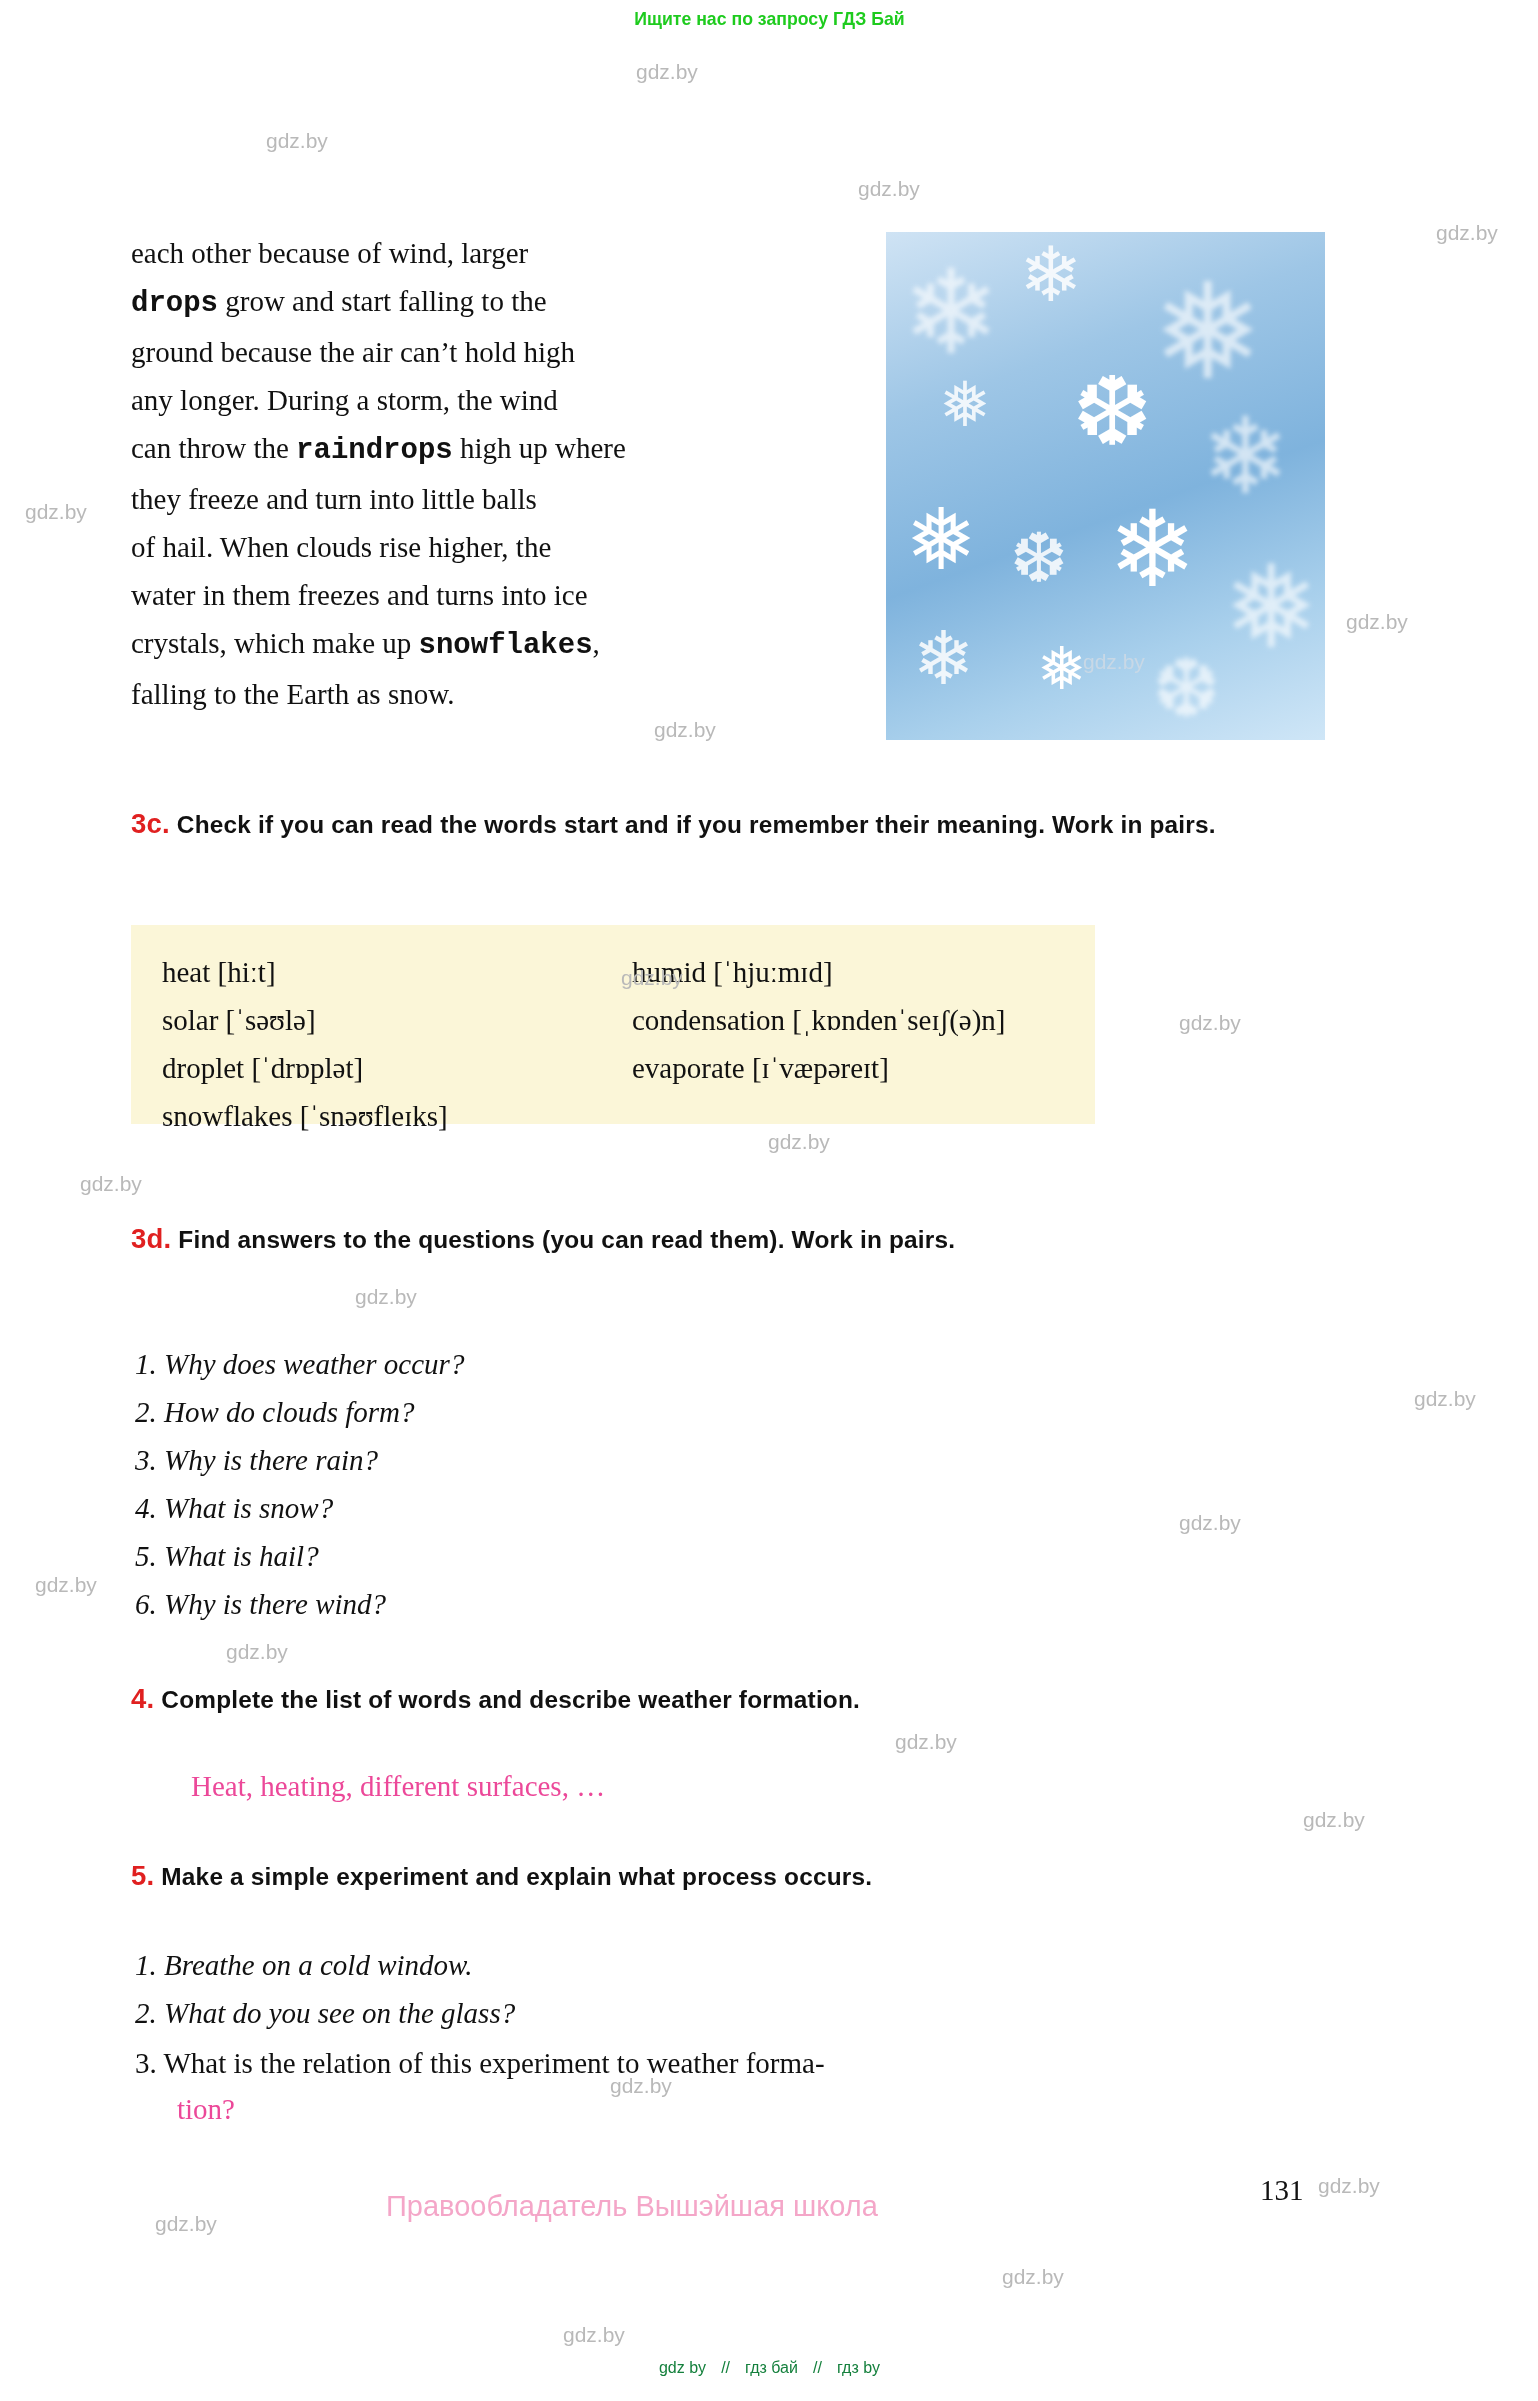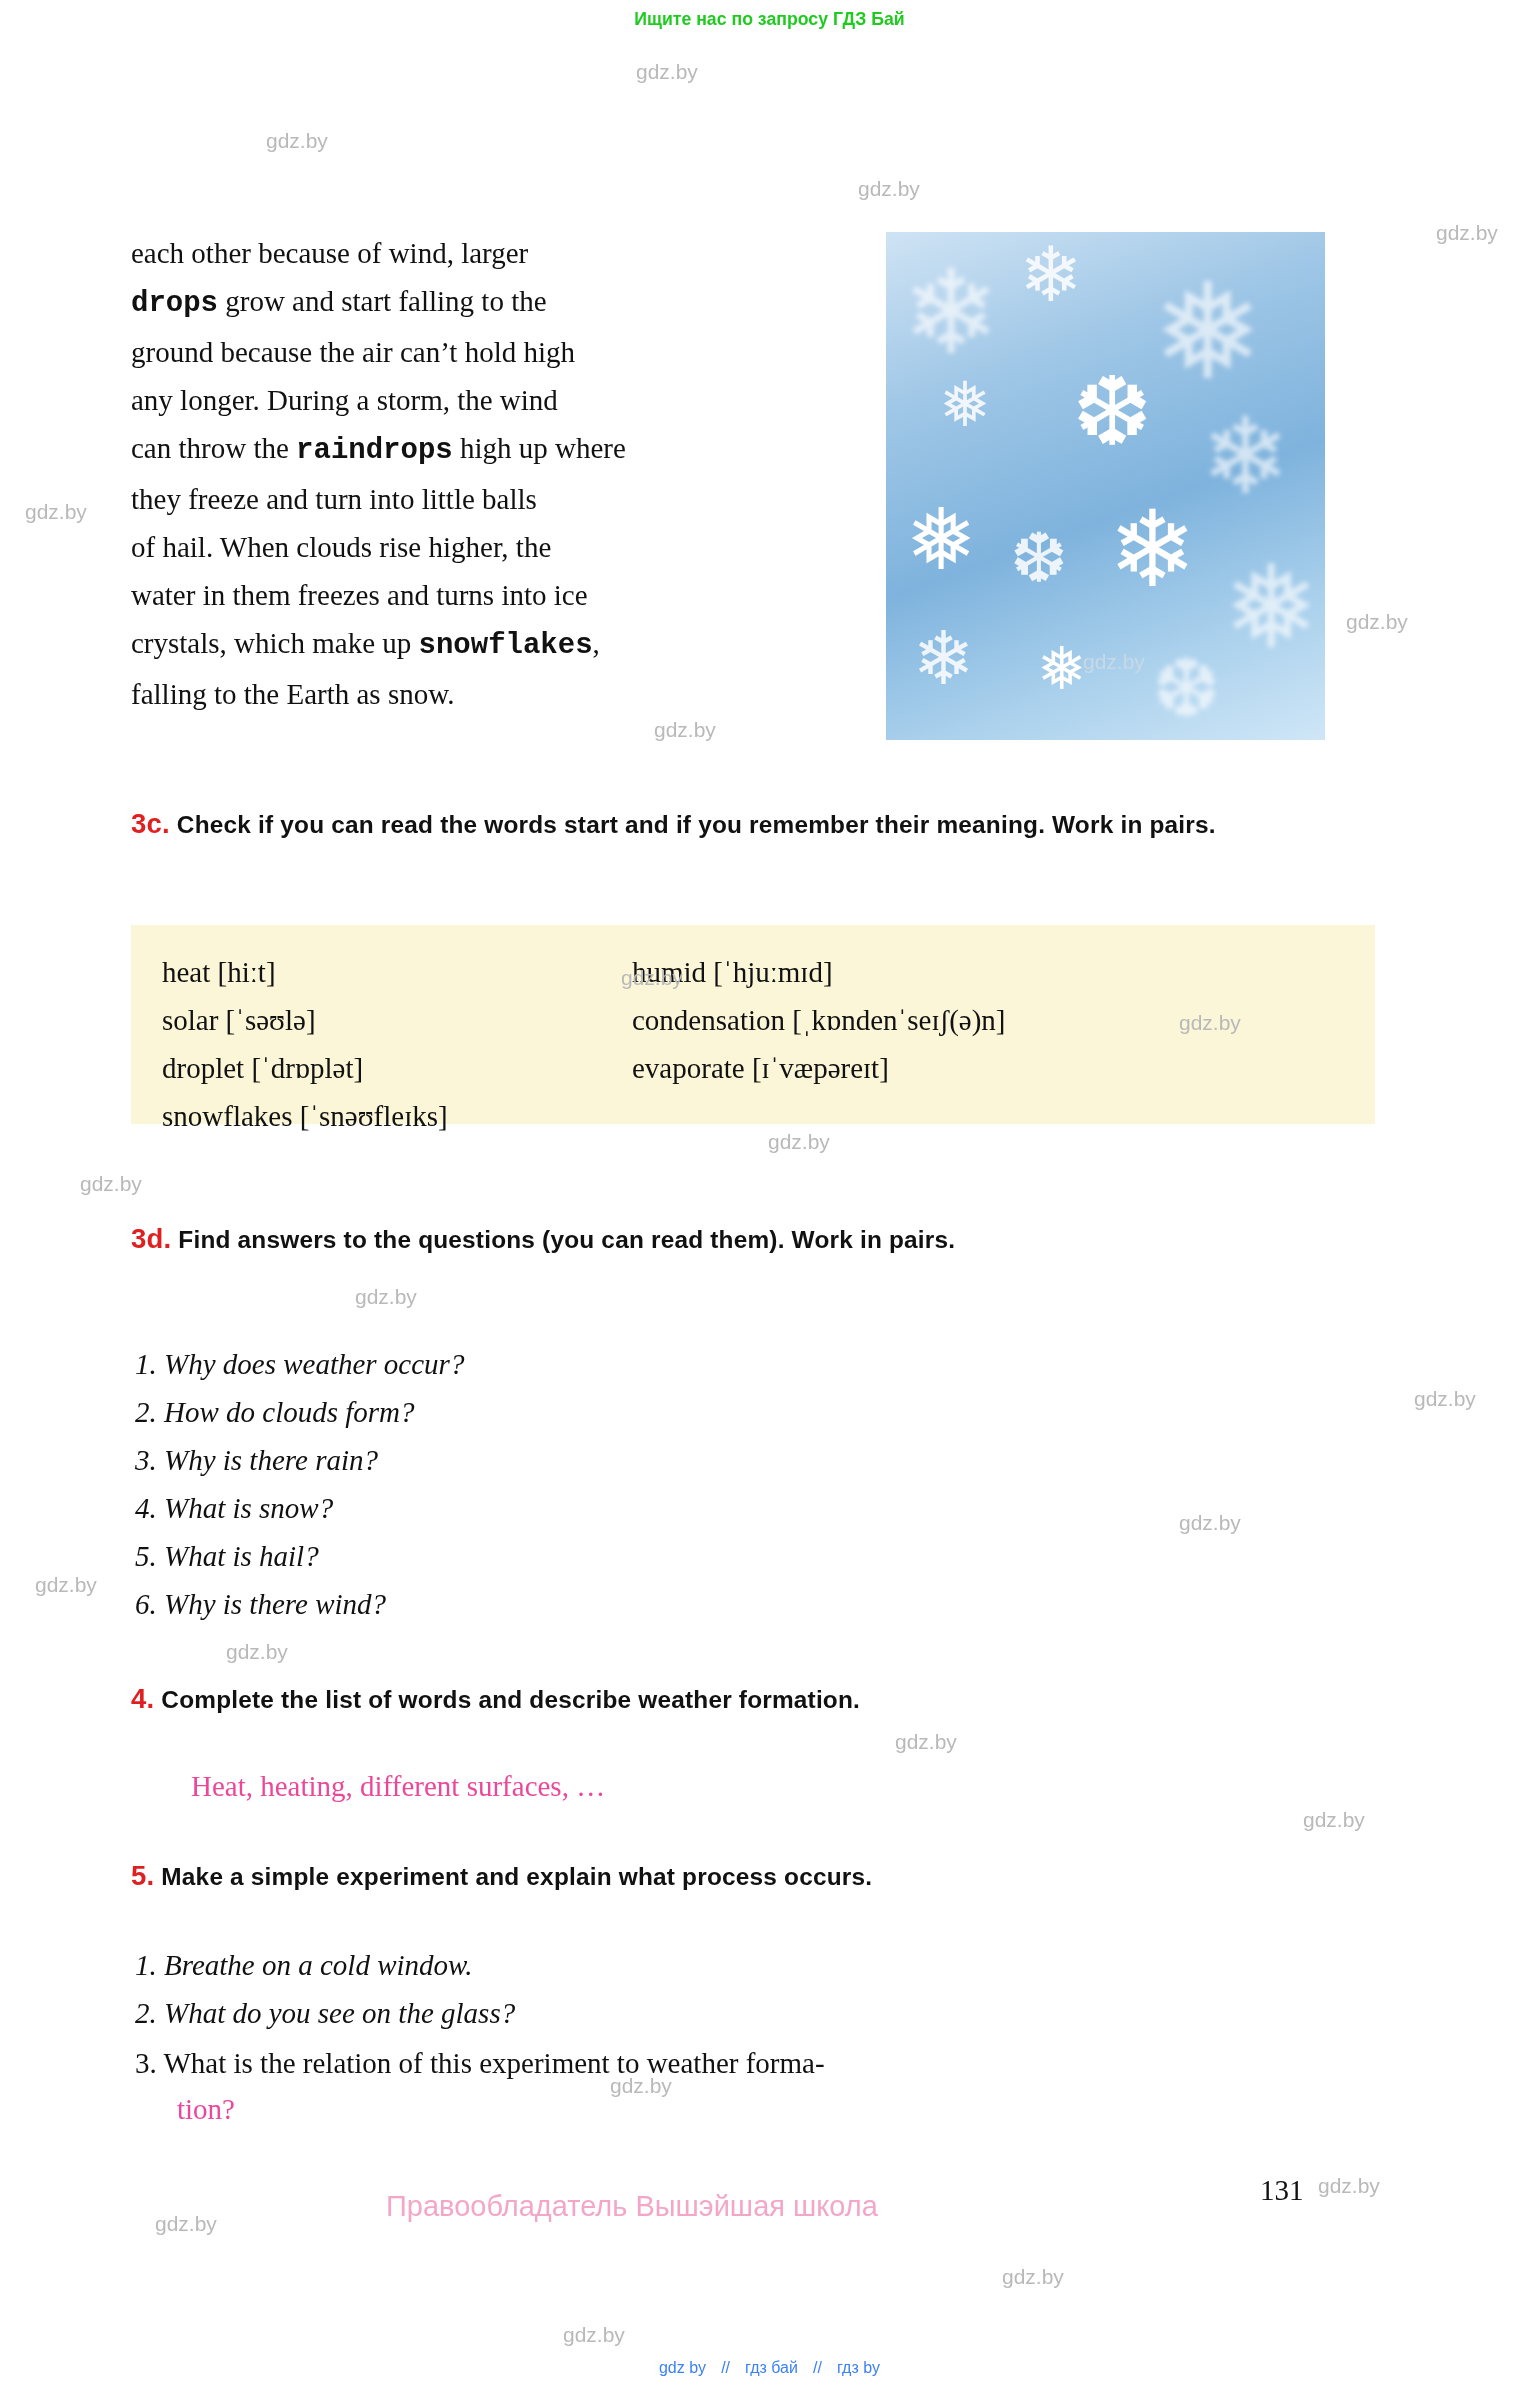--- a/index.html
+++ b/index.html
@@ -92,21 +92,21 @@
     font-family: "Liberation Sans", sans-serif;
     font-weight: bold;
     font-size: 27.5px;
   }
 
   
   .wordbox {
     position: absolute;
     left: 131px;
     top: 925px;
-    width: 1244px;
+    width: 964px;
     height: 199px;
     background: #fbf6d8;
   }
   .wordbox .col {
     position: absolute;
     font-size: 29px;
     line-height: 48px;
     color: #111;
   }
   .wordbox .col.left { left: 31px; top: 23px; }
@@ -153,21 +153,21 @@
     white-space: nowrap;
   }
   .bottom-links {
     position: absolute;
     left: 0;
     top: 2359px;
     width: 100%;
     text-align: center;
     font-family: "Liberation Sans", sans-serif;
     font-size: 16px;
-    color: #3b82f6;
+    color: #15803d;
   }
   .bottom-links span { margin: 0 5.3px; }
 </style>
 </head>
 <body>
 
 <div class="page">
 
   <div class="top-banner">Ищите нас по запросу ГДЗ Бай</div>
 

